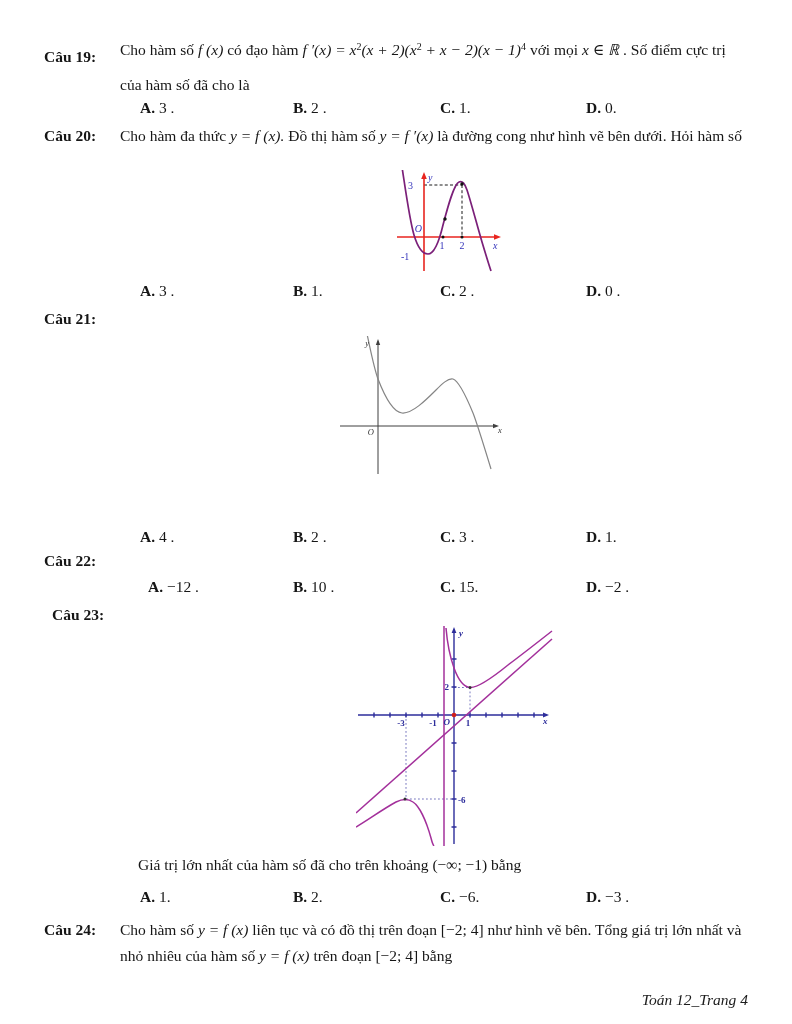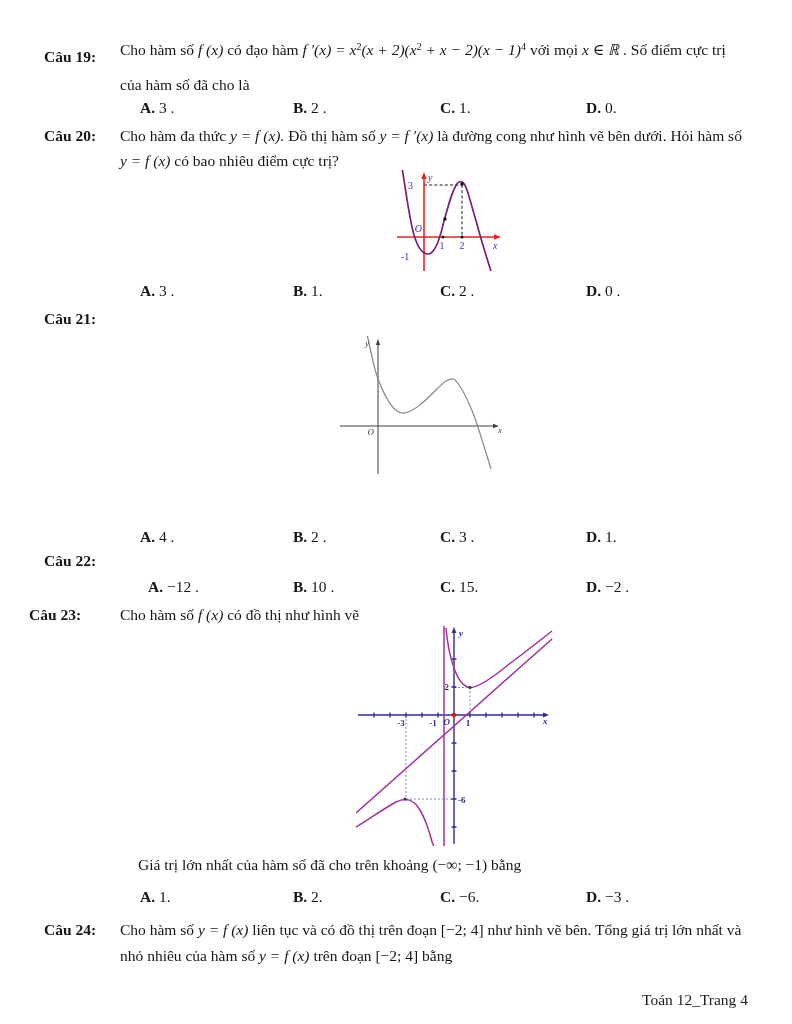--- a/index.html
+++ b/index.html
@@ -10,40 +10,39 @@
   .m{font-style:italic;}
   .sup{font-size:10px;position:relative;top:-5px;}
   .ans{position:absolute;white-space:nowrap;}
   .ans b{font-weight:bold;}
   .graph{position:absolute;}
   svg text{font-family:"Liberation Serif","DejaVu Serif",serif;}
   .g20 text{font-size:10px;}
   .g21 text{font-size:8.5px;}
   .g23 text{font-size:9px;font-weight:bold;}
   .it{font-style:italic;}
-  .footer{color:#1c1c1c;}
+  .footer{font-style:italic;color:#1c1c1c;}
 </style>
 </head>
 <body>
 
 <div class="page">
 
   <div class="abs qlabel" style="left:44px;top:48px">Câu 19:</div>
   <div class="abs" style="left:120px;top:38px"><span>Cho hàm số </span><span class="m">f (x)</span><span> có đạo hàm </span><span class="m">f ′(x) = x</span><span class="sup">2</span><span class="m">(x + 2)(x</span><span class="sup">2</span><span class="m"> + x − 2)(x − 1)</span><span class="sup">4</span><span> với mọi </span><span class="m">x ∈ ℝ</span><span> . Số điểm cực trị</span></div>
   <div class="abs" style="left:120px;top:76px"><span>của hàm số đã cho là</span></div>
   <div>
     <span class="ans" style="left:140px;top:99px"><b>A.</b> <span>3 .</span></span>
     <span class="ans" style="left:293px;top:99px"><b>B.</b> <span>2 .</span></span>
     <span class="ans" style="left:440px;top:99px"><b>C.</b> <span>1.</span></span>
     <span class="ans" style="left:586px;top:99px"><b>D.</b> <span>0.</span></span>
   </div>
 
   <div class="abs qlabel" style="left:44px;top:127px">Câu 20:</div>
   <div class="abs" style="left:120px;top:127px"><span>Cho hàm đa thức </span><span class="m">y = f (x).</span><span> Đồ thị hàm số </span><span class="m">y = f ′(x)</span><span> là đường cong như hình vẽ bên dưới. Hỏi hàm số</span></div>
-  <div class="abs" style="left:120px;top:152px"><span class="m">y = f (x)</span><span> có bao nhiêu điểm cực trị?</span></div>
 
   <svg class="graph g20" style="left:395px;top:170px" width="110" height="104" viewBox="0 0 110 104">
     <g stroke-dasharray="3,2.2" fill="none" stroke-width="1" stroke="#1a1a1a">
       <path d="M29,15 H67 M67,15 V67"></path>
     </g>
     <g fill="none" stroke-width="1.6" stroke="#e8251f">
       <line x1="2" y1="67" x2="101" y2="67"></line>
       <line x1="29" y1="101" x2="29" y2="6"></line>
     </g>
     <g fill="#e8251f">
@@ -102,22 +101,21 @@
   </div>
 
   <div class="abs qlabel" style="left:44px;top:552px">Câu 22:</div>
   <div>
     <span class="ans" style="left:148px;top:578px"><b>A.</b> <span>−12 .</span></span>
     <span class="ans" style="left:293px;top:578px"><b>B.</b> <span>10 .</span></span>
     <span class="ans" style="left:440px;top:578px"><b>C.</b> <span>15.</span></span>
     <span class="ans" style="left:586px;top:578px"><b>D.</b> <span>−2 .</span></span>
   </div>
 
-  <div class="abs qlabel" style="left:29px;top:606px">Câu 23:</div>
-  <div class="abs" style="left:120px;top:606px"><span>Cho hàm số </span><span class="m">f (x)</span><span> có đồ thị như hình vẽ</span></div>
+  <div class="abs qlabel" style="left:52px;top:606px">Câu 23:</div>
 
   <svg class="graph g23" style="left:356px;top:626px" width="198" height="220" viewBox="0 0 198 220">
     <g fill="none" stroke-width="0.9" stroke-dasharray="1.8,2.2" stroke="#6868b8">
       <path d="M114,61.5 V89 M98,61.5 H114 M50,89 V173 M50,173 H98"></path>
     </g>
     <g fill="none" stroke-width="1.4" stroke="#2d2d9b">
       <line x1="2" y1="89" x2="190" y2="89"></line>
       <line x1="98" y1="218" x2="98" y2="4"></line>
       <path d="M18,86.5 V91.5 M34,86.5 V91.5 M50,86.5 V91.5 M66,86.5 V91.5 M82,86.5 V91.5 M114,86.5 V91.5 M130,86.5 V91.5 M146,86.5 V91.5 M162,86.5 V91.5 M178,86.5 V91.5"></path>
       <path d="M95.5,33 H100.5 M95.5,61 H100.5 M95.5,117 H100.5 M95.5,145 H100.5 M95.5,173 H100.5 M95.5,201 H100.5"></path>

